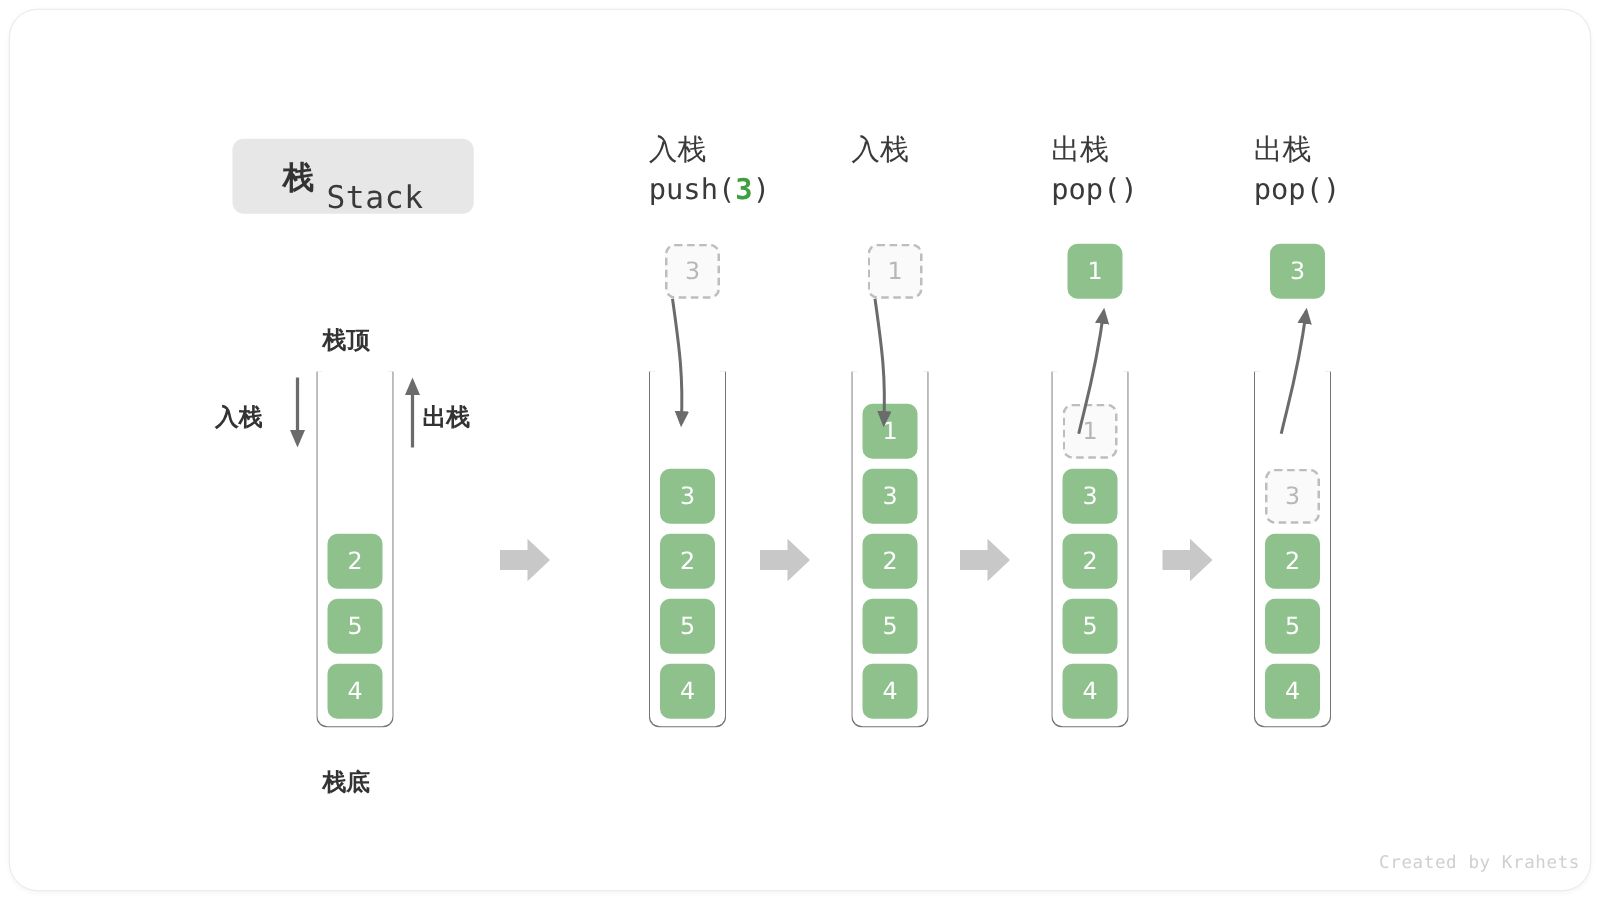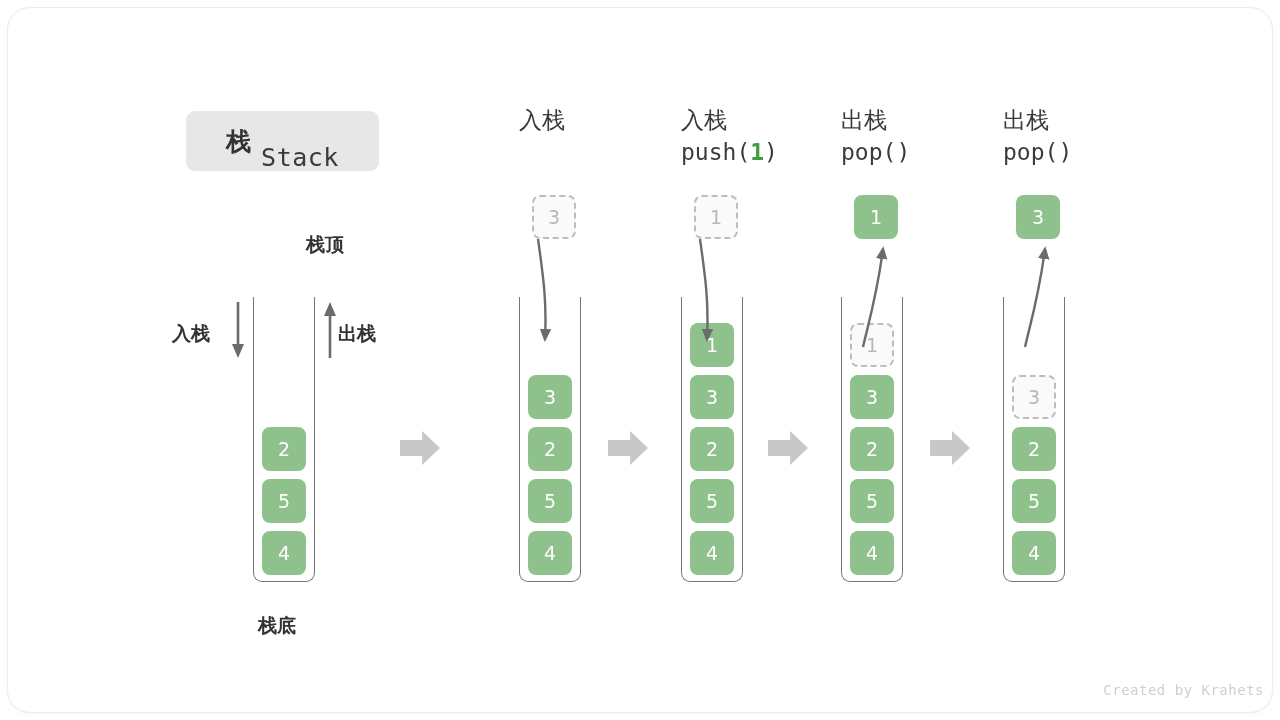--- a/index.html
+++ b/index.html
@@ -140,21 +140,21 @@
 <body>
 
 <div id="canvas">
   <div class="card"></div>
 
   <div class="title-badge">
     <span class="title-cn">栈</span>
     <span class="title-en">Stack</span>
   </div>
 
-  <div class="cn-label" style="left:258px; top:232px;margin-left:48px;">栈顶</div>
+  <div class="cn-label" style="left:258px; top:259px;">栈顶</div>
   <div class="cn-label" style="left:258px; top:613px;">栈底</div>
 
   <div class="cn-label" style="left:172px; top:321px;">入栈</div>
   <div class="cn-label" style="left:338px; top:321px;">出栈</div>
 
   <svg class="tarrow" style="left:228px; top:300px;" width="22" height="62">
     <line x1="10" y1="2" x2="10" y2="46" stroke="#6b6b6b" stroke-width="2.6"></line>
     <polygon points="10,58 4,44 16,44" fill="#6b6b6b"></polygon>
   </svg>
 
@@ -168,40 +168,40 @@
     <div id="initial-cells">
         <div class="cell filled" style="left: 9px; top: 130px;">2</div>
         <div class="cell filled" style="left: 9px; top: 182px;">5</div>
         <div class="cell filled" style="left: 9px; top: 234px;">4</div>
       </div>
   </div>
 
   <div id="columns-root">
       <div class="col-head" style="left: 519px;">
         <div class="line1">入栈</div>
+        <div class="line2"><span>push(</span><span class="arg">3</span><span>)</span></div>
       </div>
       <div class="stack-col" style="left: 519px; top: 297px; width: 62px; height: 285px;">
         <div class="container-u" style="left: 0px; top: 0px; width: 62px; height: 285px;"></div>
         <div class="cell filled" style="left: 9px; top: 78px;">3</div>
         <div class="cell filled" style="left: 9px; top: 130px;">2</div>
         <div class="cell filled" style="left: 9px; top: 182px;">5</div>
         <div class="cell filled" style="left: 9px; top: 234px;">4</div>
       </div>
       <div class="cell ghost" style="position: absolute; left: 532px; top: 195px;">3</div>
       <svg width="90" height="230" class="tarrow" style="left: 509px; top: 235px;">
         <defs>
           <marker id="mk0" viewBox="0 0 10 10" refX="7" refY="5" markerWidth="6" markerHeight="6" orient="auto-start-reverse">
             <path d="M 0 1 L 9 5 L 0 9 z" fill="#6b6b6b"></path>
           </marker>
         </defs>
         <path d="M 29 4 C 34 40, 38 66, 36 104" fill="none" stroke="#6b6b6b" stroke-width="2.4" marker-end="url(#mk0)"></path>
       </svg>
       <div class="col-head" style="left: 681px;">
         <div class="line1">入栈</div>
-        <div class="line2"><span>push(</span><span class="arg">1</span><span>)</span></div>
       </div>
       <div class="stack-col" style="left: 681px; top: 297px; width: 62px; height: 285px;">
         <div class="container-u" style="left: 0px; top: 0px; width: 62px; height: 285px;"></div>
         <div class="cell filled" style="left: 9px; top: 26px;">1</div>
         <div class="cell filled" style="left: 9px; top: 78px;">3</div>
         <div class="cell filled" style="left: 9px; top: 130px;">2</div>
         <div class="cell filled" style="left: 9px; top: 182px;">5</div>
         <div class="cell filled" style="left: 9px; top: 234px;">4</div>
       </div>
       <div class="cell ghost" style="position: absolute; left: 694px; top: 195px;">1</div>

